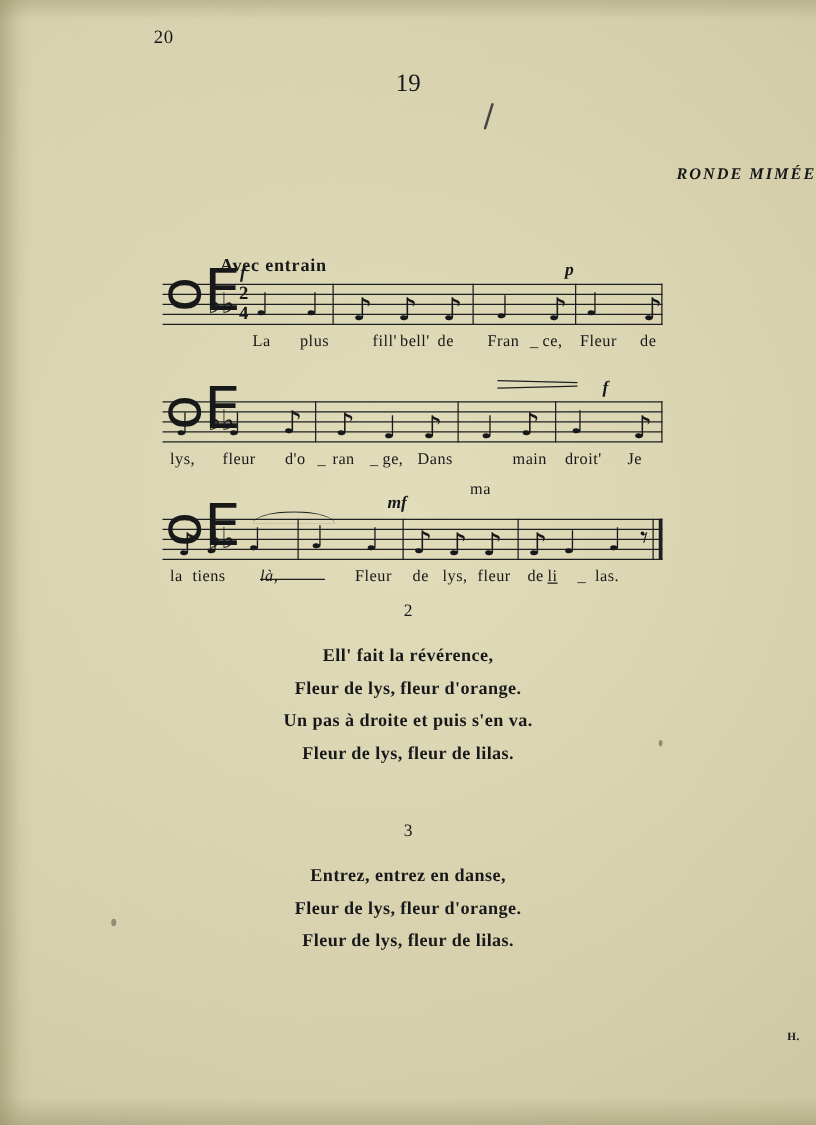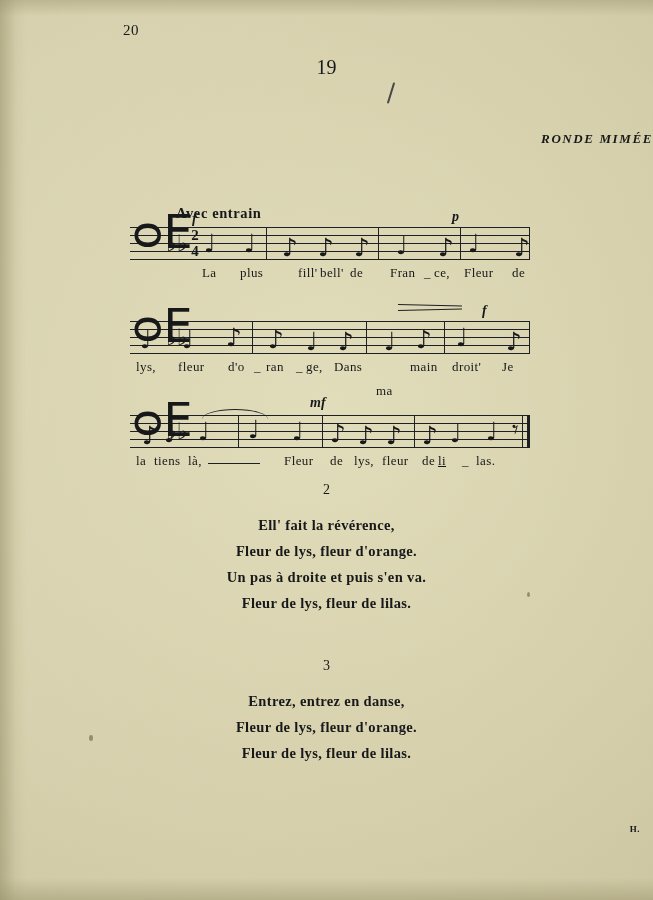--- a/index.html
+++ b/index.html
@@ -377,21 +377,21 @@
       <div class="note" style="left:382px; top:24px;">𝄾</div>
 
       <div class="barline" style="left:108px;"></div>
       <div class="barline" style="left:192px;"></div>
       <div class="barline" style="left:284px;"></div>
       <div class="barline final" style="left:392px;"></div>
       <div class="barline final-thick" style="left:397px;"></div>
 
       <div class="lyric" style="left:6px;   top:60px;">la</div>
       <div class="lyric" style="left:24px;  top:60px;">tiens</div>
-      <div class="lyric" style="left:58px;  top:60px;">là,</div>
+      <div class="lyric" style="left:78px;  top:60px;font-style:italic;">là,</div>
       <div class="lyric" style="left:154px; top:60px;">Fleur</div>
       <div class="lyric" style="left:200px; top:60px;">de</div>
       <div class="lyric" style="left:224px; top:60px;">lys,</div>
       <div class="lyric" style="left:252px; top:60px;">fleur</div>
       <div class="lyric" style="left:292px; top:60px;">de</div>
       <div class="lyric" style="left:308px; top:60px;text-decoration:underline;">li</div>
       <div class="lyric" style="left:332px; top:60px;">_</div>
       <div class="lyric" style="left:346px; top:60px;">las.</div>
     </div>
   </div>

